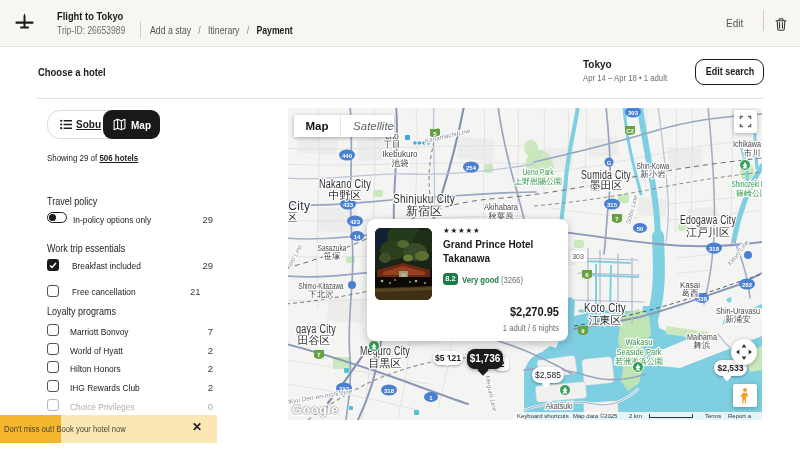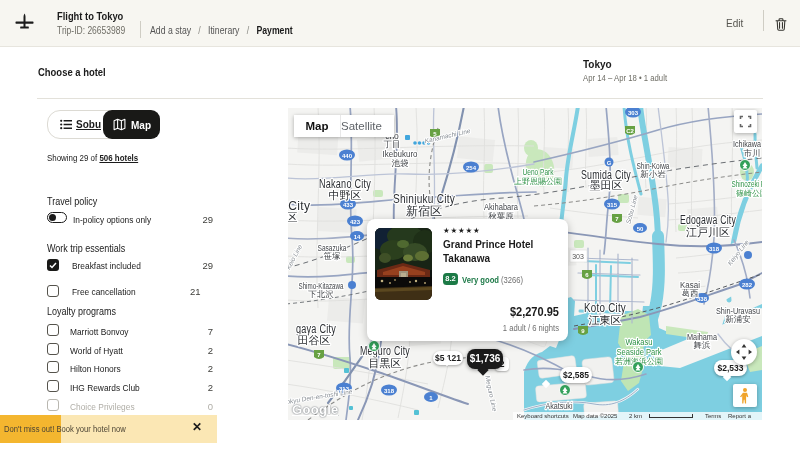--- a/index.html
+++ b/index.html
@@ -23,20 +23,21 @@
   <div class="abs" style="transform:scale(0.87,1);transform-origin:0 50%;left:150px;top:25px;font-size:10px;color:#555;">Add a stay&nbsp;&nbsp; <span style="color:#8a8a84">/</span> &nbsp;&nbsp;Itinerary&nbsp;&nbsp; <span style="color:#8a8a84">/</span> &nbsp;&nbsp;<b style="color:#1b1b1b">Payment</b></div>
   <div class="abs" style="left:726px;top:18px;font-size:10px;color:#55544e;">Edit</div>
   <div class="abs" style="left:763px;top:10px;width:1px;height:21px;background:#cfcdc4;"></div>
   <svg class="abs" style="left:775px;top:18px;" width="12" height="13" viewBox="0 0 15 17">
     <path d="M1 3.5 H14 M5 3.5 V2 Q5 1 6 1 H9 Q10 1 10 2 V3.5 M2.5 3.5 L3.2 14.5 Q3.3 16 4.8 16 H10.2 Q11.7 16 11.8 14.5 L12.5 3.5 M5.6 6 V13.4 M9.4 6 V13.4" stroke="#35342f" stroke-width="1.4" fill="none" stroke-linecap="round"></path>
   </svg>
 
   <div class="abs" style="transform:scale(0.9,1);transform-origin:0 50%;left:38px;top:66px;font-size:10.5px;font-weight:bold;color:#1b1b1b;">Choose a hotel</div>
   <div class="abs" style="left:583px;top:59px;font-size:10px;font-weight:bold;color:#1b1b1b;">Tokyo</div>
   <div class="abs" style="transform:scale(0.86,1);transform-origin:0 50%;left:583px;top:73px;font-size:9px;color:#6f6e66;">Apr 14 – Apr 18 • 1 adult</div>
+  <div class="abs" style="left:695px;top:59px;width:69px;height:26px;border:1.4px solid #1b1b1b;border-radius:9px;background:#fff;font-size:10px;font-weight:bold;color:#1b1b1b;text-align:center;line-height:23px;"><span style="display:inline-block;transform:scale(0.9,1);">Edit search</span></div>
   <div class="abs" style="left:37px;top:98px;width:726px;height:1px;background:#e3e1da;"></div>
 
   <div class="abs" style="left:47px;top:110px;width:113px;height:29px;border:1px solid #dcdad3;border-radius:13px;background:#fff;"></div>
   <svg class="abs" style="left:60px;top:119px;" width="12" height="11" viewBox="0 0 12 11">
     <circle cx="1.2" cy="1.8" r="1.1" fill="#1b1b1b"></circle>
       <circle cx="1.2" cy="5.5" r="1.1" fill="#1b1b1b"></circle>
       <circle cx="1.2" cy="9.2" r="1.1" fill="#1b1b1b"></circle>
     <path d="M3.6 1.8 H12 M3.6 5.5 H12 M3.6 9.2 H12" stroke="#1b1b1b" stroke-width="1.4"></path>
   </svg>
   <div class="abs" style="left:76px;top:119px;font-size:10px;font-weight:bold;color:#1b1b1b;text-decoration:underline;">Sobu</div>
@@ -363,35 +364,35 @@
         <path d="M277,279 l2.5,4 h-5 Z M277,281.5 l2.5,4 h-5 Z" fill="#fff"></path>
         <circle cx="86" cy="238" r="5.5" fill="#33a05a" stroke="#fff" stroke-width="1"></circle>
         <path d="M86,235 l2.5,4 h-5 Z M86,237.5 l2.5,4 h-5 Z" fill="#fff"></path>
         <circle cx="457" cy="57" r="5.5" fill="#33a05a" stroke="#fff" stroke-width="1"></circle>
         <path d="M457,54 l2.5,4 h-5 Z M457,56.5 l2.5,4 h-5 Z" fill="#fff"></path>
       </g>
     </svg>
 
     <div class="abs" style="left:6px;top:7px;width:100px;height:22px;background:#fff;box-shadow:0 1px 4px rgba(0,0,0,0.3);display:flex;">
       <div style="width:47px;text-align:center;line-height:22px;font-size:11.5px;font-weight:bold;color:#111;border-right:1px solid #e8e8e8;">Map</div>
-      <div style="flex:1;text-align:left;line-height:22px;font-size:11.5px;color:#5f6368;">Satellite</div>
+      <div style="flex:1;text-align:right;line-height:22px;font-size:11.5px;color:#5f6368;font-style:italic;">Satellite</div>
     </div>
 
     <div class="abs" style="left:446px;top:2px;width:23px;height:23px;background:#fff;border-radius:2px;box-shadow:0 1px 4px rgba(0,0,0,0.3);">
       <svg width="23" height="23" viewBox="0 0 23 23">
           <path d="M6.5,9 V6.5 H9 M14,6.5 H16.5 V9 M16.5,14 V16.5 H14 M9,16.5 H6.5 V14" stroke="#666" stroke-width="1.6" fill="none"></path>
         </svg>
     </div>
 
     <div class="abs" style="left:145px;top:243px;width:30px;height:14px;background:#fff;border-radius:7px;box-shadow:0 1px 3px rgba(0,0,0,0.35);font-size:8.5px;font-weight:bold;color:#1b1b1b;text-align:center;line-height:14px;">$5,121</div>
     <div class="abs" style="left:156px;top:255px;width:6px;height:6px;background:#fff;transform:rotate(45deg);margin-top:-4px;"></div>
     <div class="abs" style="left:207px;top:249px;width:14px;height:14px;background:#fff;border-radius:4px;box-shadow:0 1px 2px rgba(0,0,0,0.3);font-size:9px;font-weight:bold;color:#1b1b1b;text-align:center;line-height:14px;">2</div>
     <div class="abs" style="left:179px;top:241px;width:36px;height:20px;background:#1b1b1b;border-radius:8px;box-shadow:0 1px 4px rgba(0,0,0,0.4);font-size:10px;font-weight:bold;color:#fff;text-align:center;line-height:20px;">$1,736</div>
     <div class="abs" style="left:191px;top:258px;width:8px;height:8px;background:#1b1b1b;transform:rotate(45deg);"></div>
-    <div class="abs" style="left:244px;top:259px;width:32px;height:16px;background:#fff;border-radius:8px;box-shadow:0 1px 3px rgba(0,0,0,0.35);font-size:8.5px;font-weight:bold;color:#1b1b1b;text-align:center;line-height:16px;margin-left:28px;">$2,585</div>
+    <div class="abs" style="left:244px;top:259px;width:32px;height:16px;background:#fff;border-radius:8px;box-shadow:0 1px 3px rgba(0,0,0,0.35);font-size:8.5px;font-weight:normal;color:#1b1b1b;text-align:center;line-height:16px;">$2,585</div>
     <div class="abs" style="left:255px;top:273px;width:6px;height:6px;background:#fff;transform:rotate(45deg);"></div>
     <div class="abs" style="left:426px;top:252px;width:33px;height:16px;background:#fff;border-radius:8px;box-shadow:0 1px 3px rgba(0,0,0,0.35);font-size:8.5px;font-weight:bold;color:#1b1b1b;text-align:center;line-height:16px;">$2,533</div>
     <div class="abs" style="left:436px;top:266px;width:6px;height:6px;background:#fff;transform:rotate(45deg);"></div>
 
     <div class="abs" style="left:443px;top:231px;width:26px;height:26px;background:#fff;border-radius:50%;box-shadow:0 1px 4px rgba(0,0,0,0.3);">
       <svg width="26" height="26" viewBox="0 0 26 26">
         <g fill="#333">
             <path d="M13,5 l2.4,3.4 h-4.8 Z"></path>
             <path d="M13,21 l-2.4,-3.4 h4.8 Z"></path>
             <path d="M5,13 l3.4,-2.4 v4.8 Z"></path>

